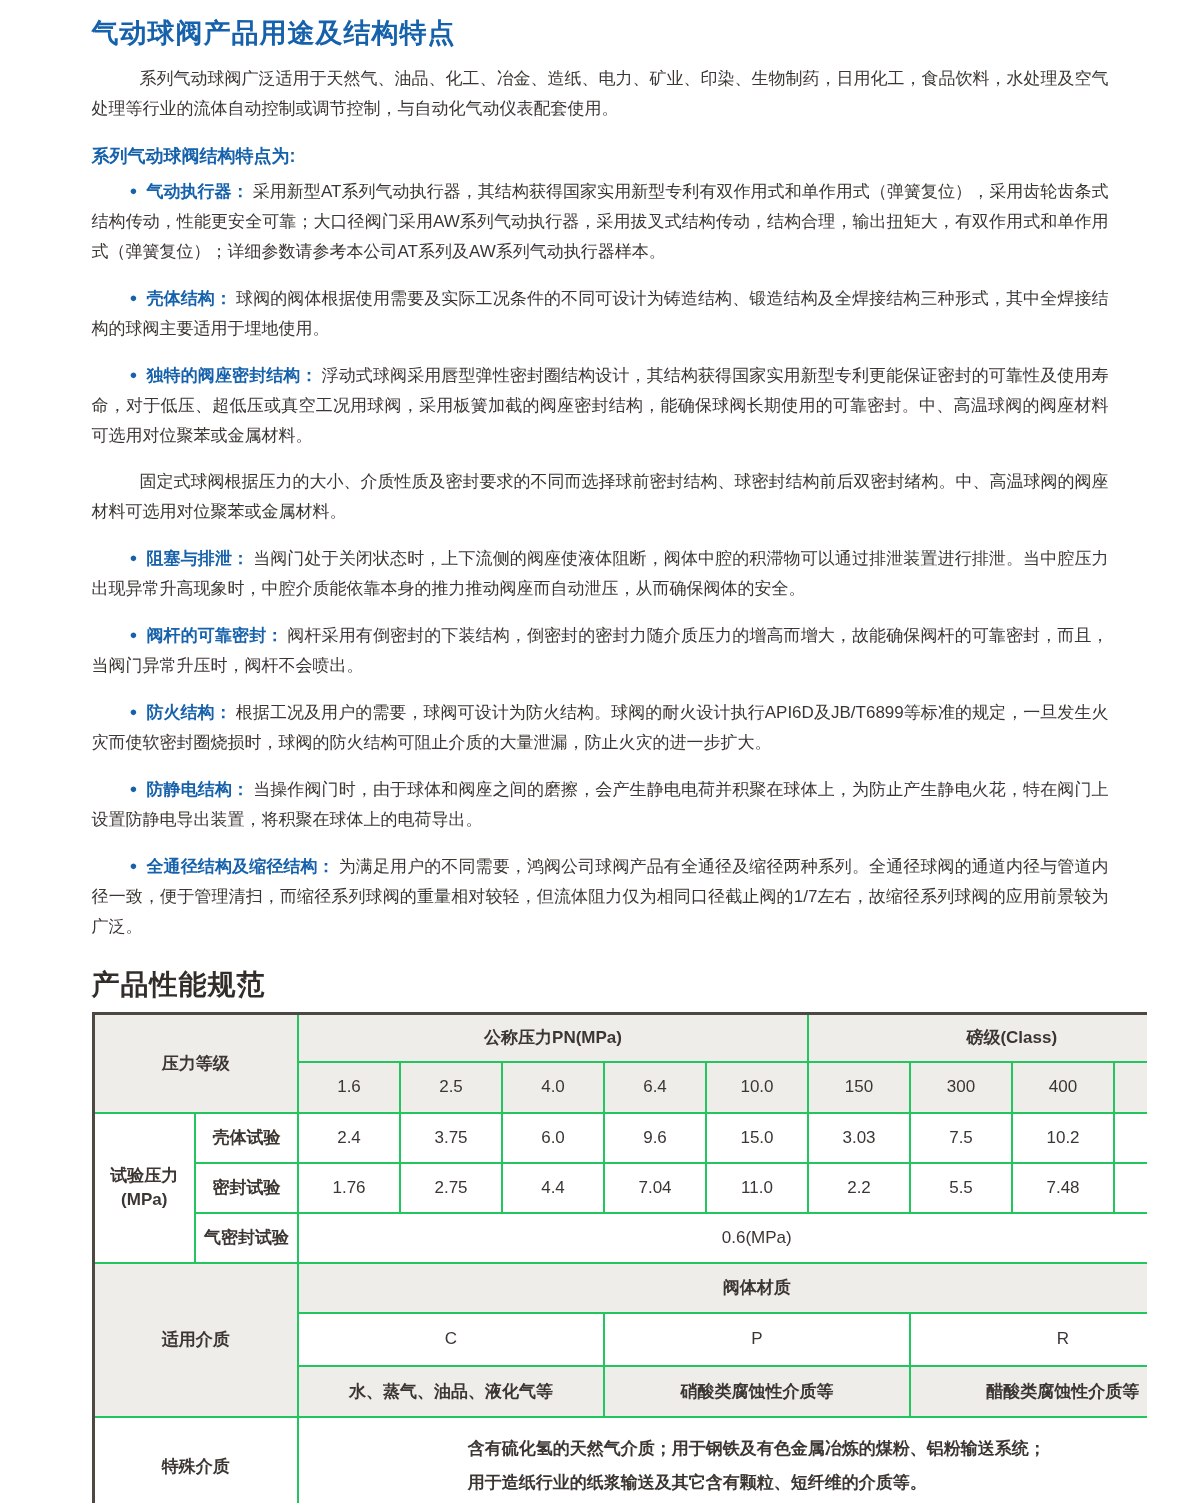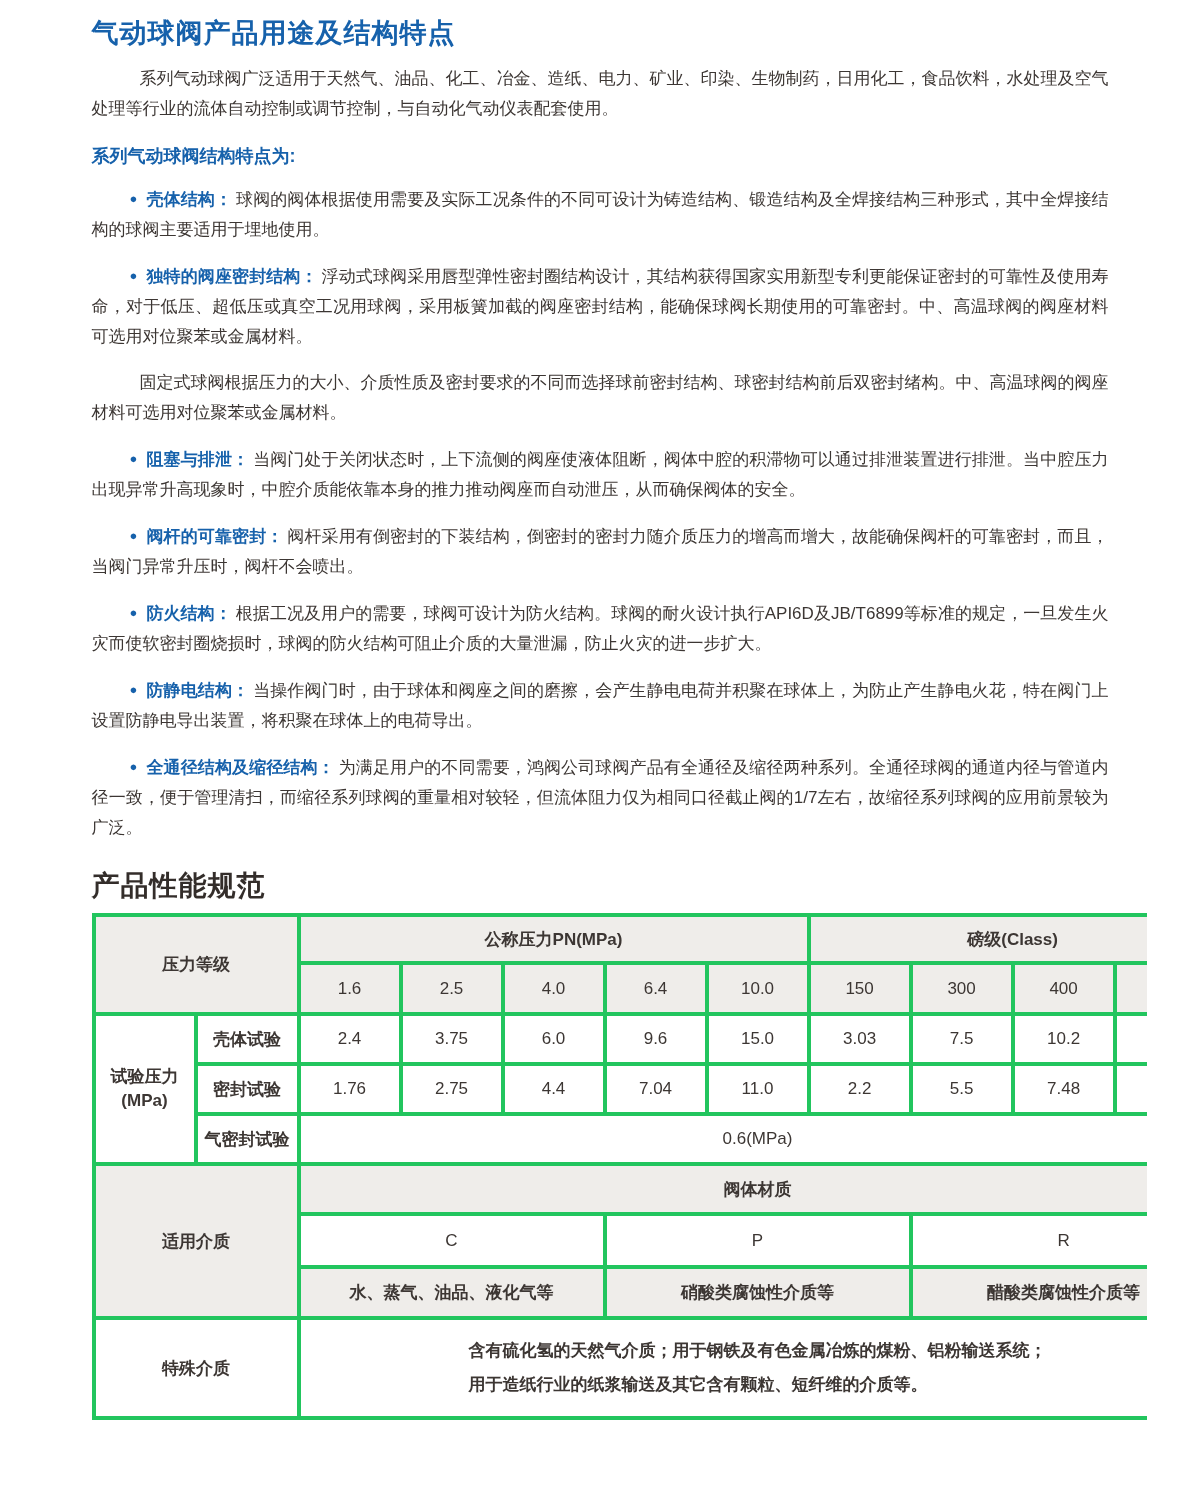--- a/index.html
+++ b/index.html
@@ -64,21 +64,21 @@
     letter-spacing: 1px;
   }
   table.spec {
     margin-top: 10px;
     width: 1123px;
     border-collapse: collapse;
     table-layout: fixed;
     border: 3px solid #4e4843;
   }
   table.spec td {
-    border: 4px solid #22c55e;
+    border: 2px solid #22c55e;
     text-align: center;
     vertical-align: middle;
     font-size: 17px;
     color: #3c3633;
     background: #ffffff;
     padding: 2px 4px;
   }
   table.spec td.hd { background: #efedea; }
   table.spec td.bold { font-weight: bold; }
   tr.r1 { height: 48px; }
@@ -102,20 +102,21 @@
 <body>
 
 <div class="page">
 
   <h1 class="doc-title">气动球阀产品用途及结构特点</h1>
 
   <p class="intro">系列气动球阀广泛适用于天然气、油品、化工、冶金、造纸、电力、矿业、印染、生物制药，日用化工，食品饮料，水处理及空气处理等行业的流体自动控制或调节控制，与自动化气动仪表配套使用。</p>
 
   <div class="features-heading">系列气动球阀结构特点为:</div>
 
+  <p class="bullet first"><span class="dot">●</span><span class="flabel">气动执行器：</span><span>采用新型AT系列气动执行器，其结构获得国家实用新型专利有双作用式和单作用式（弹簧复位），采用齿轮齿条式结构传动，性能更安全可靠；大口径阀门采用AW系列气动执行器，采用拔叉式结构传动，结构合理，输出扭矩大，有双作用式和单作用式（弹簧复位）；详细参数请参考本公司AT系列及AW系列气动执行器样本。</span></p>
 
   <p class="bullet"><span class="dot">●</span><span class="flabel">壳体结构：</span><span>球阀的阀体根据使用需要及实际工况条件的不同可设计为铸造结构、锻造结构及全焊接结构三种形式，其中全焊接结构的球阀主要适用于埋地使用。</span></p>
 
   <p class="bullet"><span class="dot">●</span><span class="flabel">独特的阀座密封结构：</span><span>浮动式球阀采用唇型弹性密封圈结构设计，其结构获得国家实用新型专利更能保证密封的可靠性及使用寿命，对于低压、超低压或真空工况用球阀，采用板簧加截的阀座密封结构，能确保球阀长期使用的可靠密封。中、高温球阀的阀座材料可选用对位聚苯或金属材料。</span></p>
 
   <p class="plain">固定式球阀根据压力的大小、介质性质及密封要求的不同而选择球前密封结构、球密封结构前后双密封绪构。中、高温球阀的阀座材料可选用对位聚苯或金属材料。</p>
 
   <p class="bullet"><span class="dot">●</span><span class="flabel">阻塞与排泄：</span><span>当阀门处于关闭状态时，上下流侧的阀座使液体阻断，阀体中腔的积滞物可以通过排泄装置进行排泄。当中腔压力出现异常升高现象时，中腔介质能依靠本身的推力推动阀座而自动泄压，从而确保阀体的安全。</span></p>
 
   <p class="bullet"><span class="dot">●</span><span class="flabel">阀杆的可靠密封：</span><span>阀杆采用有倒密封的下装结构，倒密封的密封力随介质压力的增高而增大，故能确保阀杆的可靠密封，而且，当阀门异常升压时，阀杆不会喷出。</span></p>

